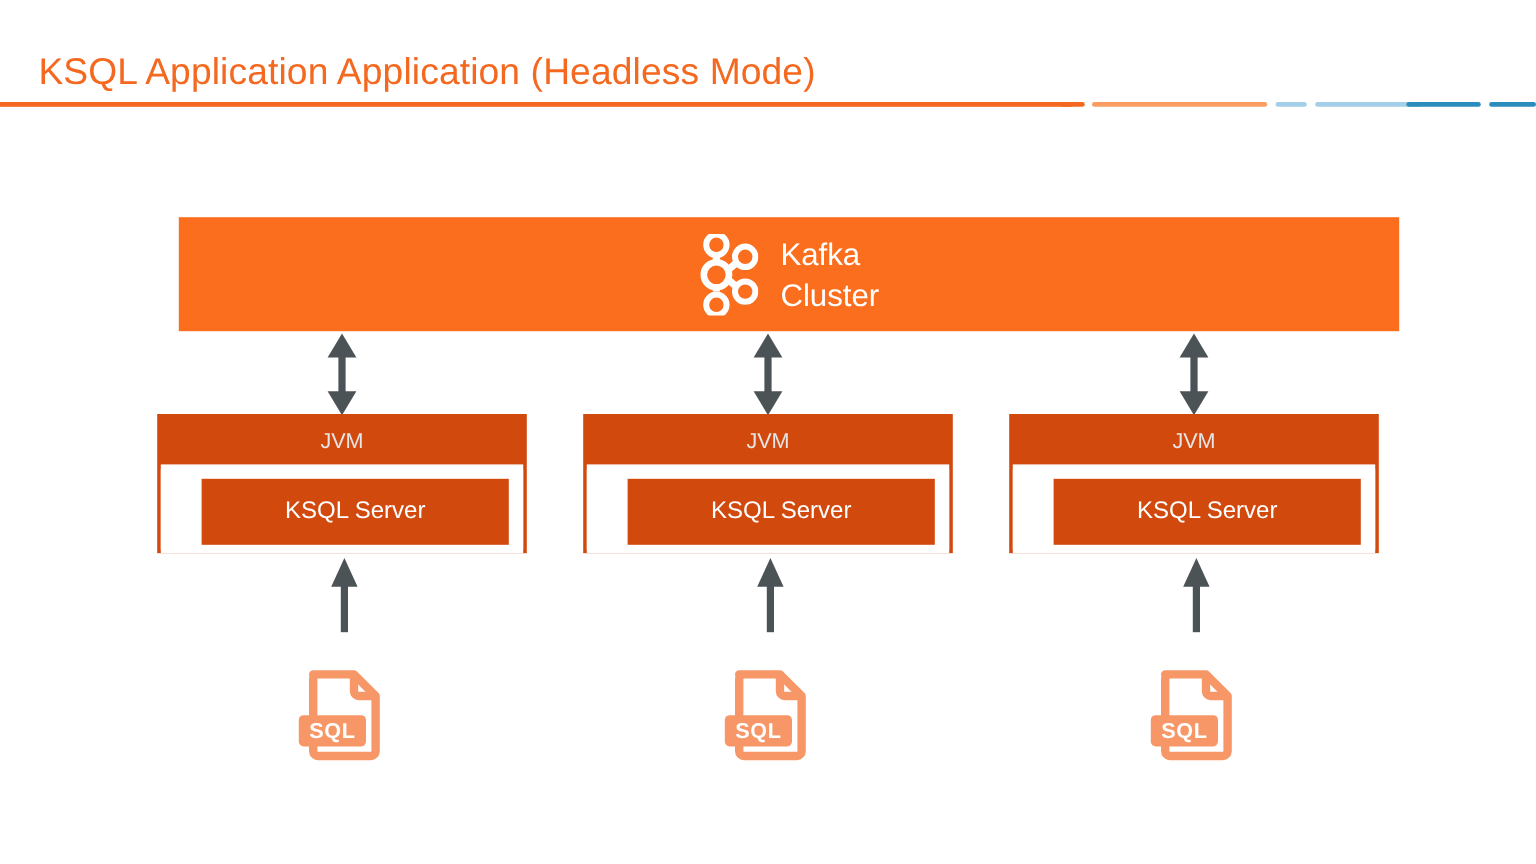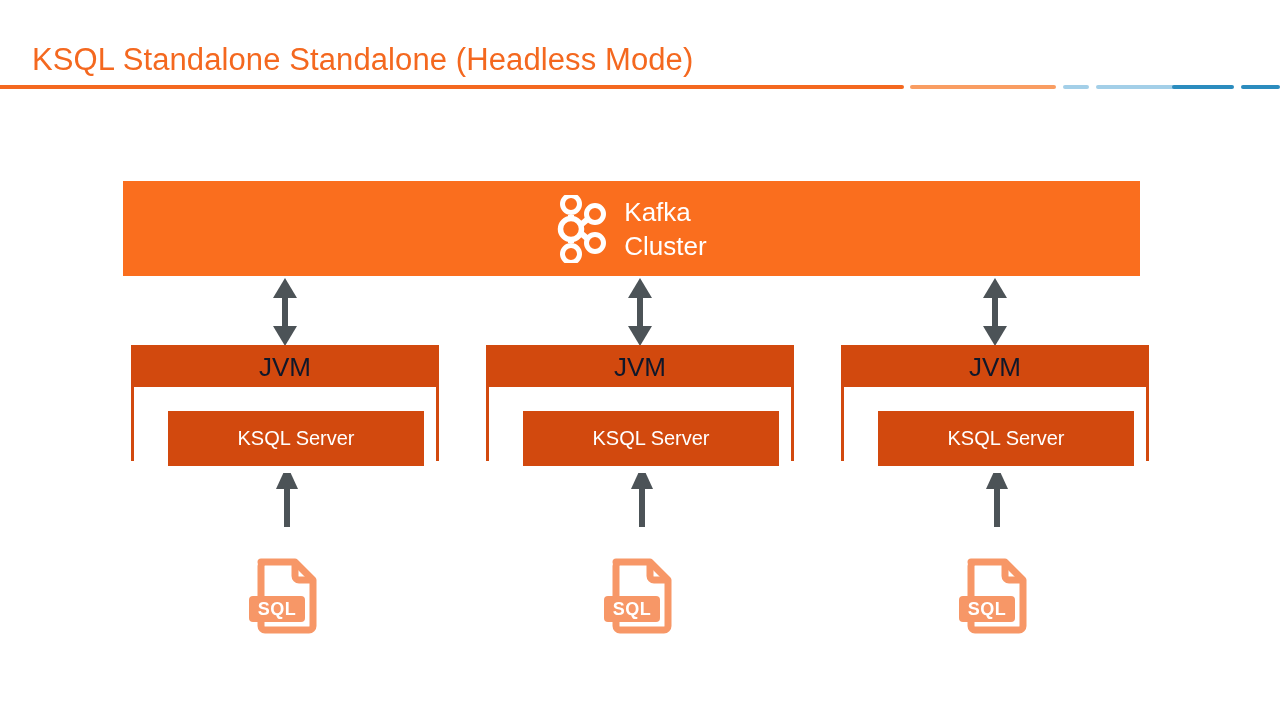--- a/index.html
+++ b/index.html
@@ -40,21 +40,21 @@
   
   .deco-dash {
     position: absolute;
     height: 4px;
     border-radius: 2px;
   }
 
   
   #kafka-banner {
     position: absolute;
-    left: 123px;
+    left: 149px;
     top: 181px;
     width: 1017px;
     height: 95px;
     background: #FA6E1E;
     display: flex;
     align-items: center;
     justify-content: center;
   }
   #kafka-banner-inner {
     display: flex;
@@ -80,26 +80,26 @@
     top: 345px;
     width: 308px;
     height: 116px;
     background: #ffffff;
     border: 3px solid #D2490E;
     box-sizing: border-box;
   }
   .jvm-header {
     height: 40px;
     background: #D2490E;
-    color: #0f172a;
-    font-size: 26px;
-    display: flex;
-    align-items: center;
-    justify-content: center;
-    margin: -1px -1px 16px -1px;
+    color: #e5e5e5;
+    font-size: 18px;
+    display: flex;
+    align-items: center;
+    justify-content: center;
+    margin: -1px -1px 4px -1px;
   }
   .jvm-body {
     height: 70px;
     display: flex;
     align-items: center;
     justify-content: center;
     background: #ffffff;
   }
   .ksql-server-box {
     width: 256px;
@@ -117,21 +117,21 @@
   .sql-file-icon {
     position: absolute;
     top: 552px;
     width: 80px;
     height: 84px;
   }
 </style>
 </head>
 <body>
 
-<div id="slide-title" style="color: rgb(244, 104, 31);">KSQL Standalone Standalone (Headless Mode)</div>
+<div id="slide-title" style="color: rgb(244, 104, 31);">KSQL Application Application (Headless Mode)</div>
 <div id="title-rule" style="background: rgb(244, 104, 31);"></div>
 
 <div id="deco-dashes">
     <div class="deco-dash" style="left: 884px; top: 85px; width: 20px; background: rgb(244, 104, 31);"></div>
     <div class="deco-dash" style="left: 910px; top: 85px; width: 146px; background: rgb(249, 157, 98);"></div>
     <div class="deco-dash" style="left: 1063px; top: 85px; width: 26px; background: rgb(163, 207, 232);"></div>
     <div class="deco-dash" style="left: 1096px; top: 85px; width: 88px; background: rgb(163, 207, 232);"></div>
     <div class="deco-dash" style="left: 1172px; top: 85px; width: 62px; background: rgb(43, 140, 190);"></div>
     <div class="deco-dash" style="left: 1241px; top: 85px; width: 39px; background: rgb(43, 140, 190);"></div>
   </div>

